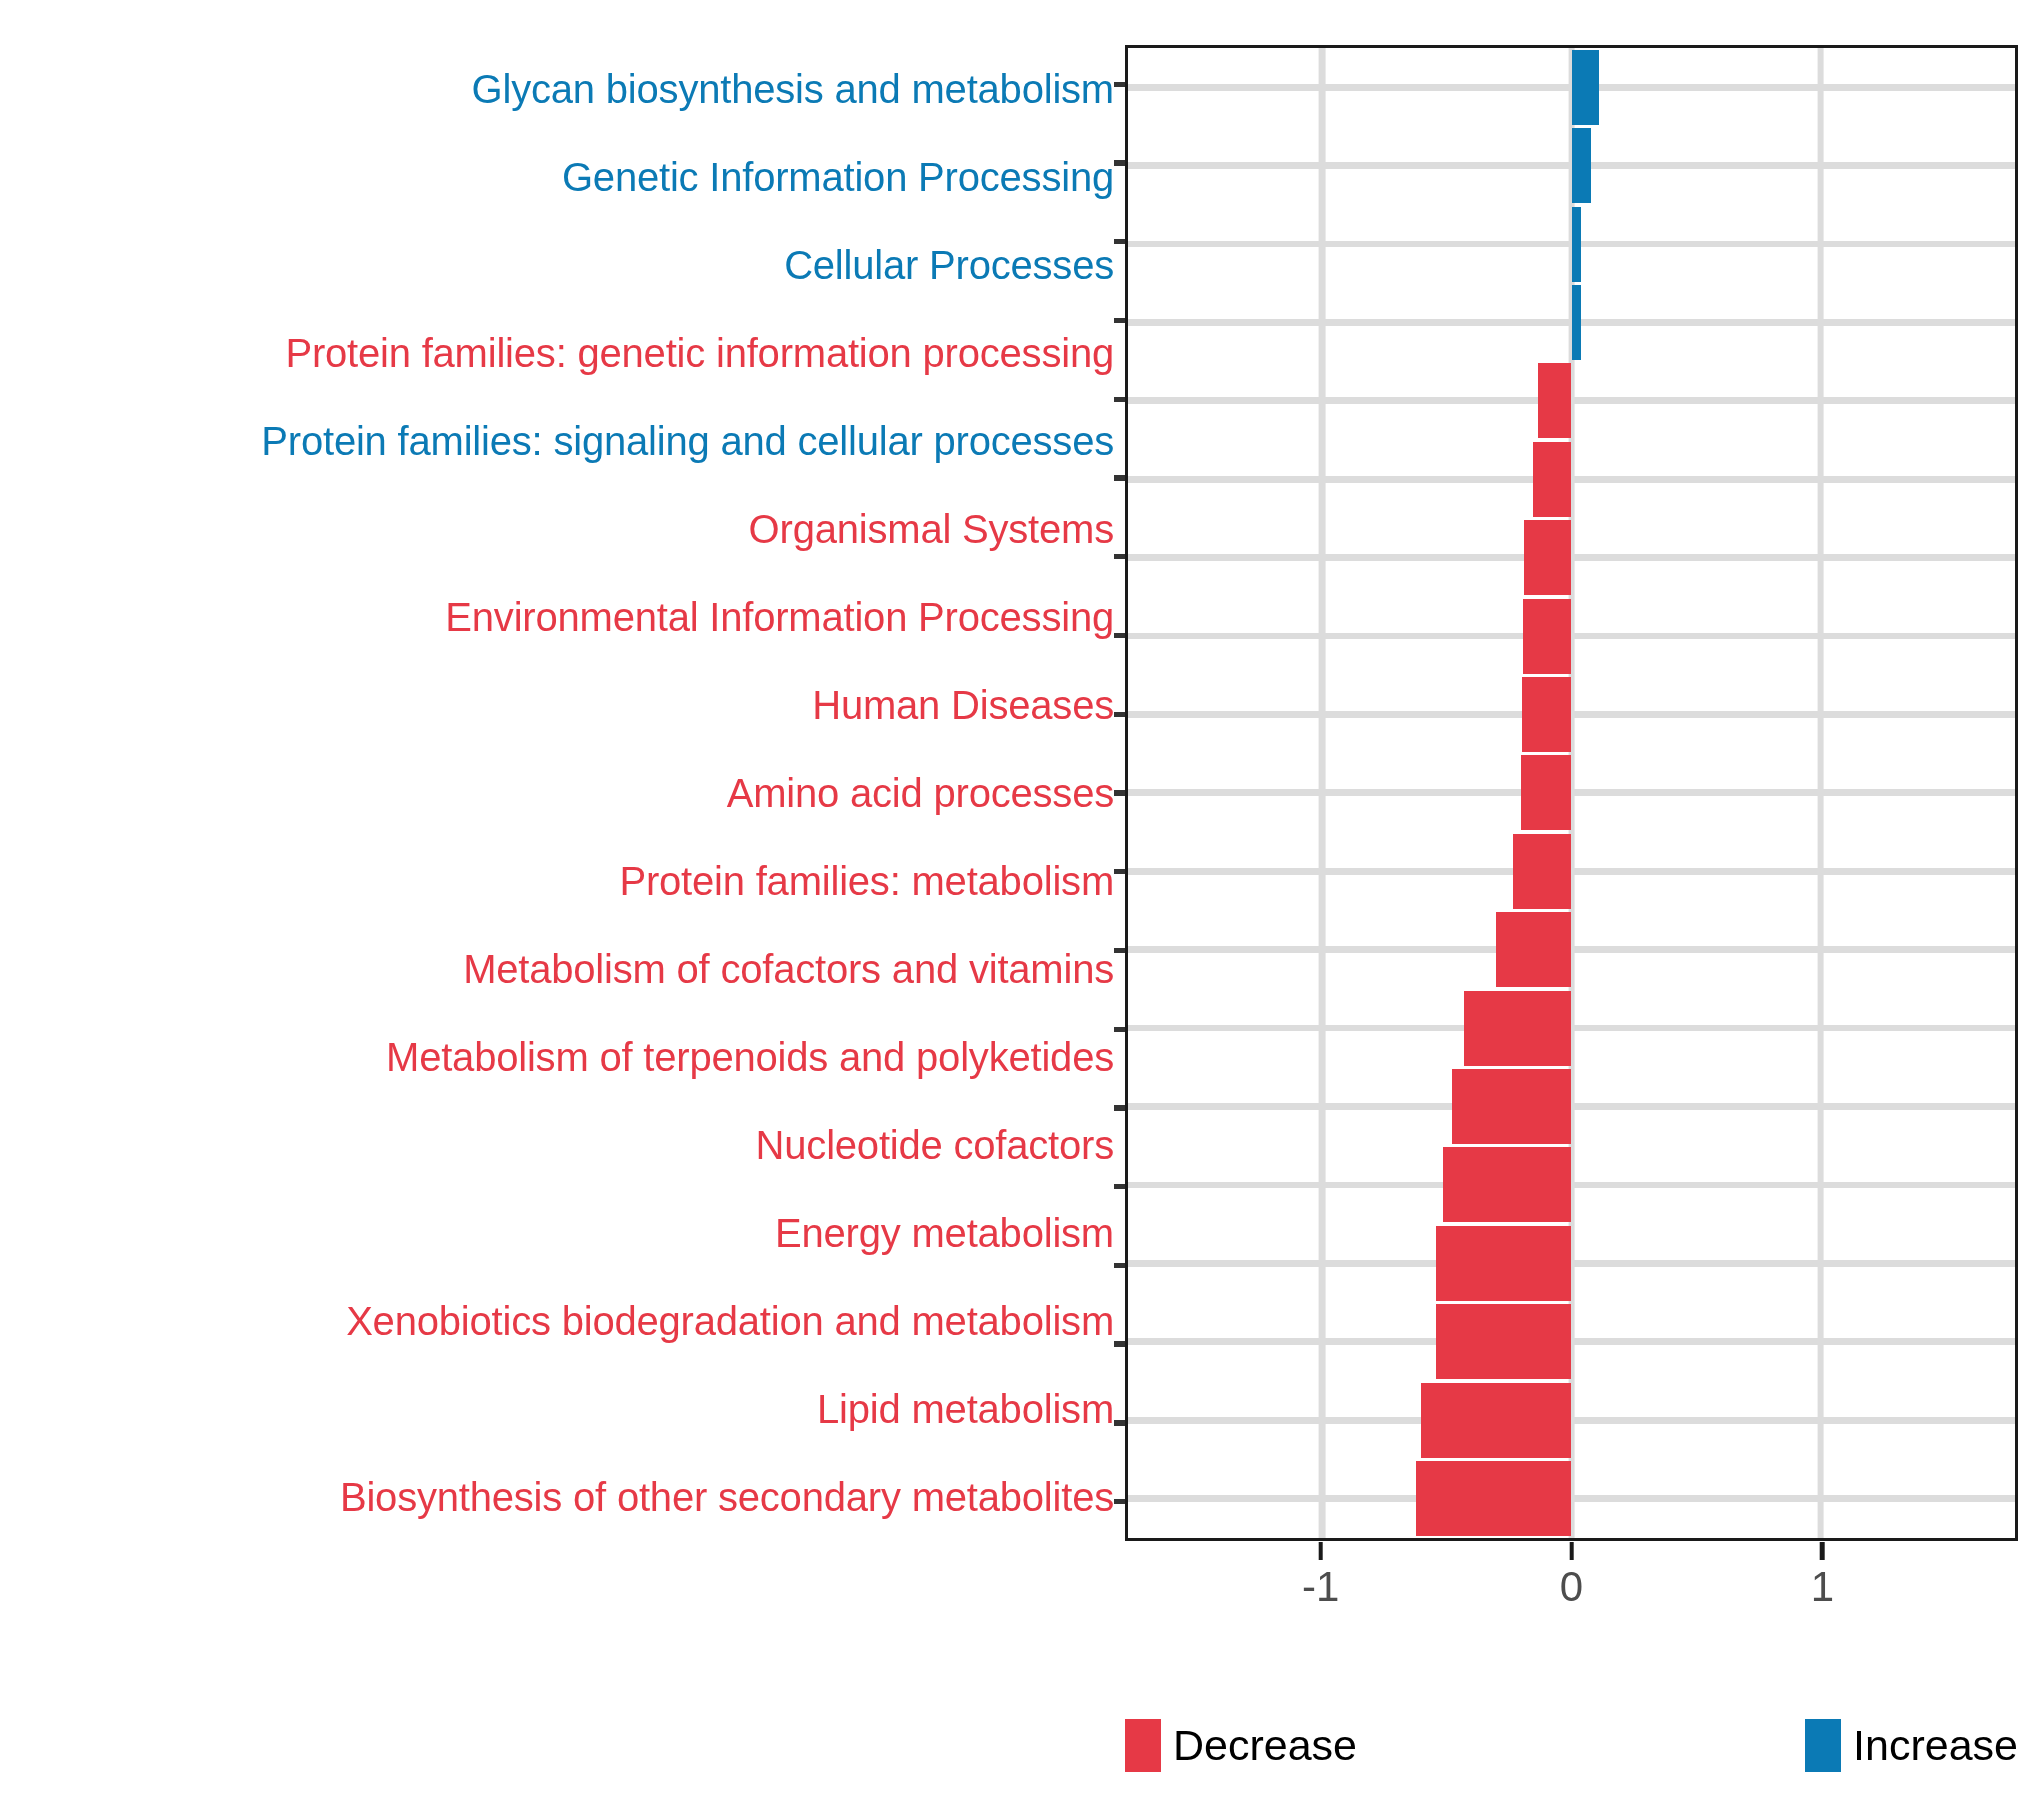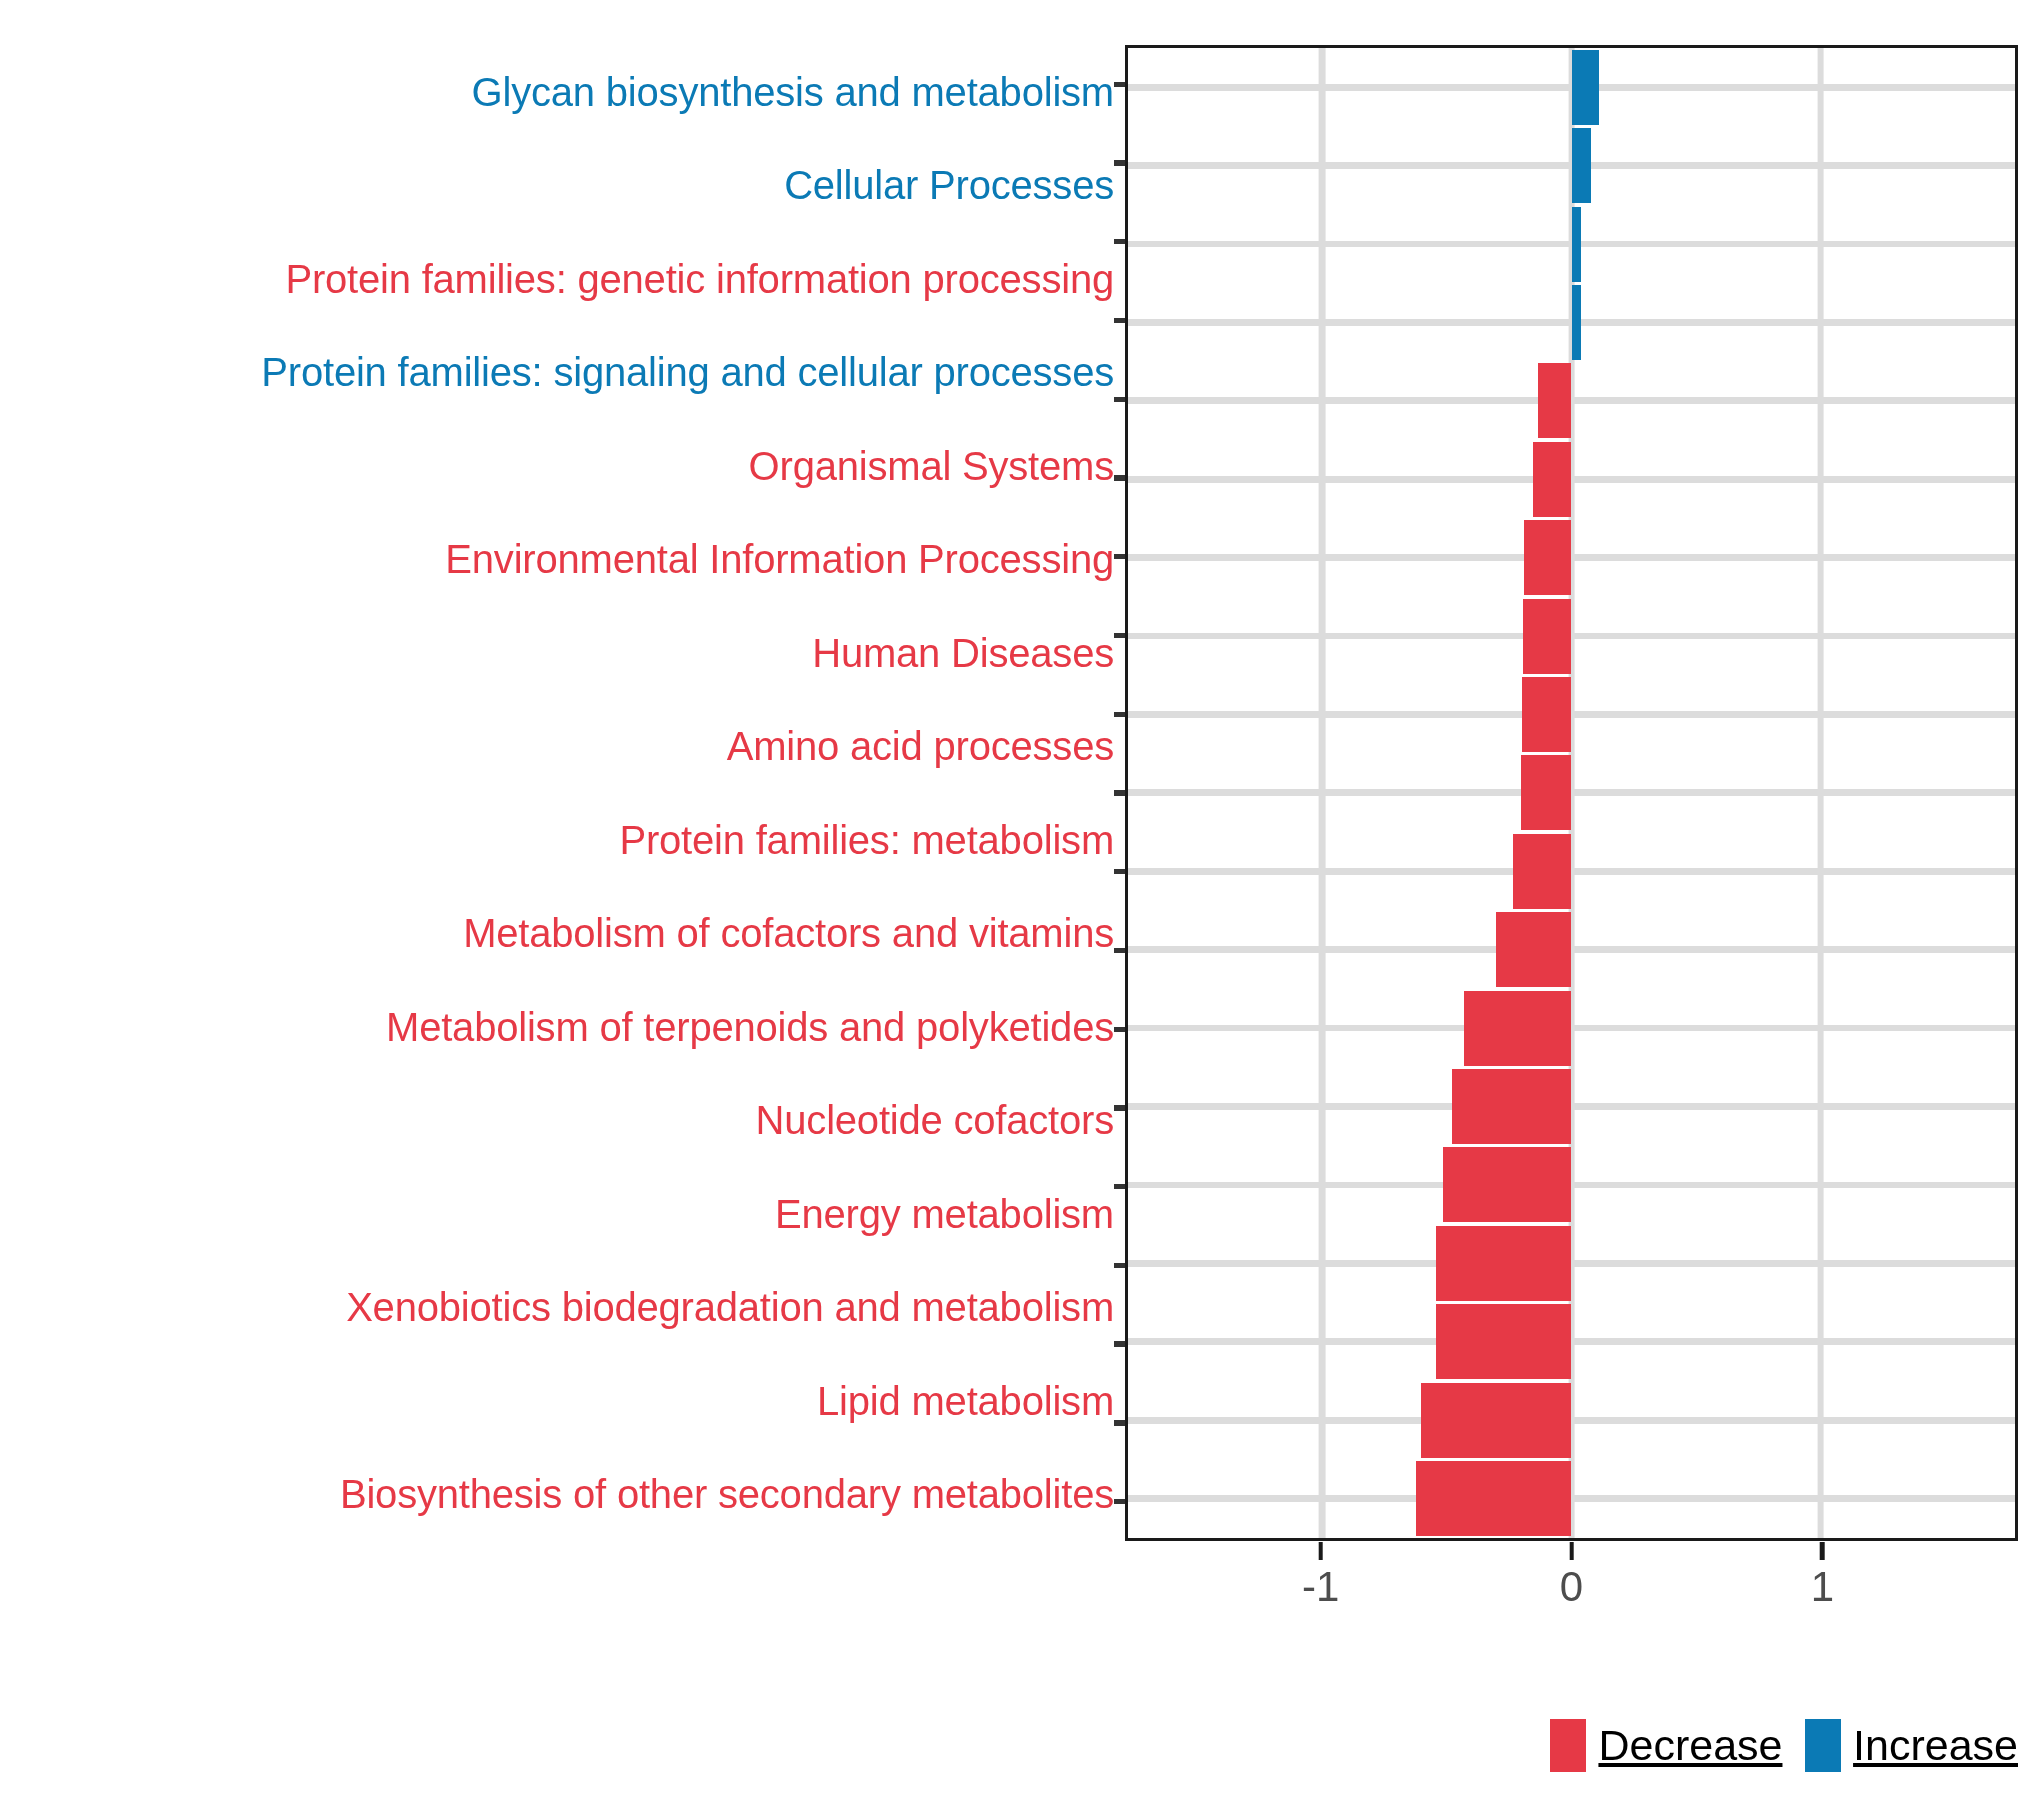--- a/index.html
+++ b/index.html
@@ -152,24 +152,23 @@
     color: #000000;
   }
 
   
   #legend {
     position: absolute;
     left: 1125px;
     top: 1719px;
     width: 893px;
     display: flex;
-    justify-content: flex-end;
+    justify-content: space-between;
     align-items: center;
     gap: 22.6px;
-    text-decoration: underline;
   }
   .legend-item {
     display: flex;
     align-items: center;
     gap: 12px;
   }
   .legend-swatch {
     width: 36px;
     height: 53px;
   }
@@ -181,20 +180,21 @@
     white-space: nowrap;
   }
 </style>
 </head>
 <body>
 
 <div id="figure">
 
   <div id="label-column">
       <div class="cat-label inc">Glycan biosynthesis and metabolism</div>
+      <div class="cat-label inc">Genetic Information Processing</div>
       <div class="cat-label inc">Cellular Processes</div>
       <div class="cat-label dec">Protein families: genetic information processing</div>
       <div class="cat-label inc">Protein families: signaling and cellular processes</div>
       <div class="cat-label dec">Organismal Systems</div>
       <div class="cat-label dec">Environmental Information Processing</div>
       <div class="cat-label dec">Human Diseases</div>
       <div class="cat-label dec">Amino acid processes</div>
       <div class="cat-label dec">Protein families: metabolism</div>
       <div class="cat-label dec">Metabolism of cofactors and vitamins</div>
       <div class="cat-label dec">Metabolism of terpenoids and polyketides</div>

